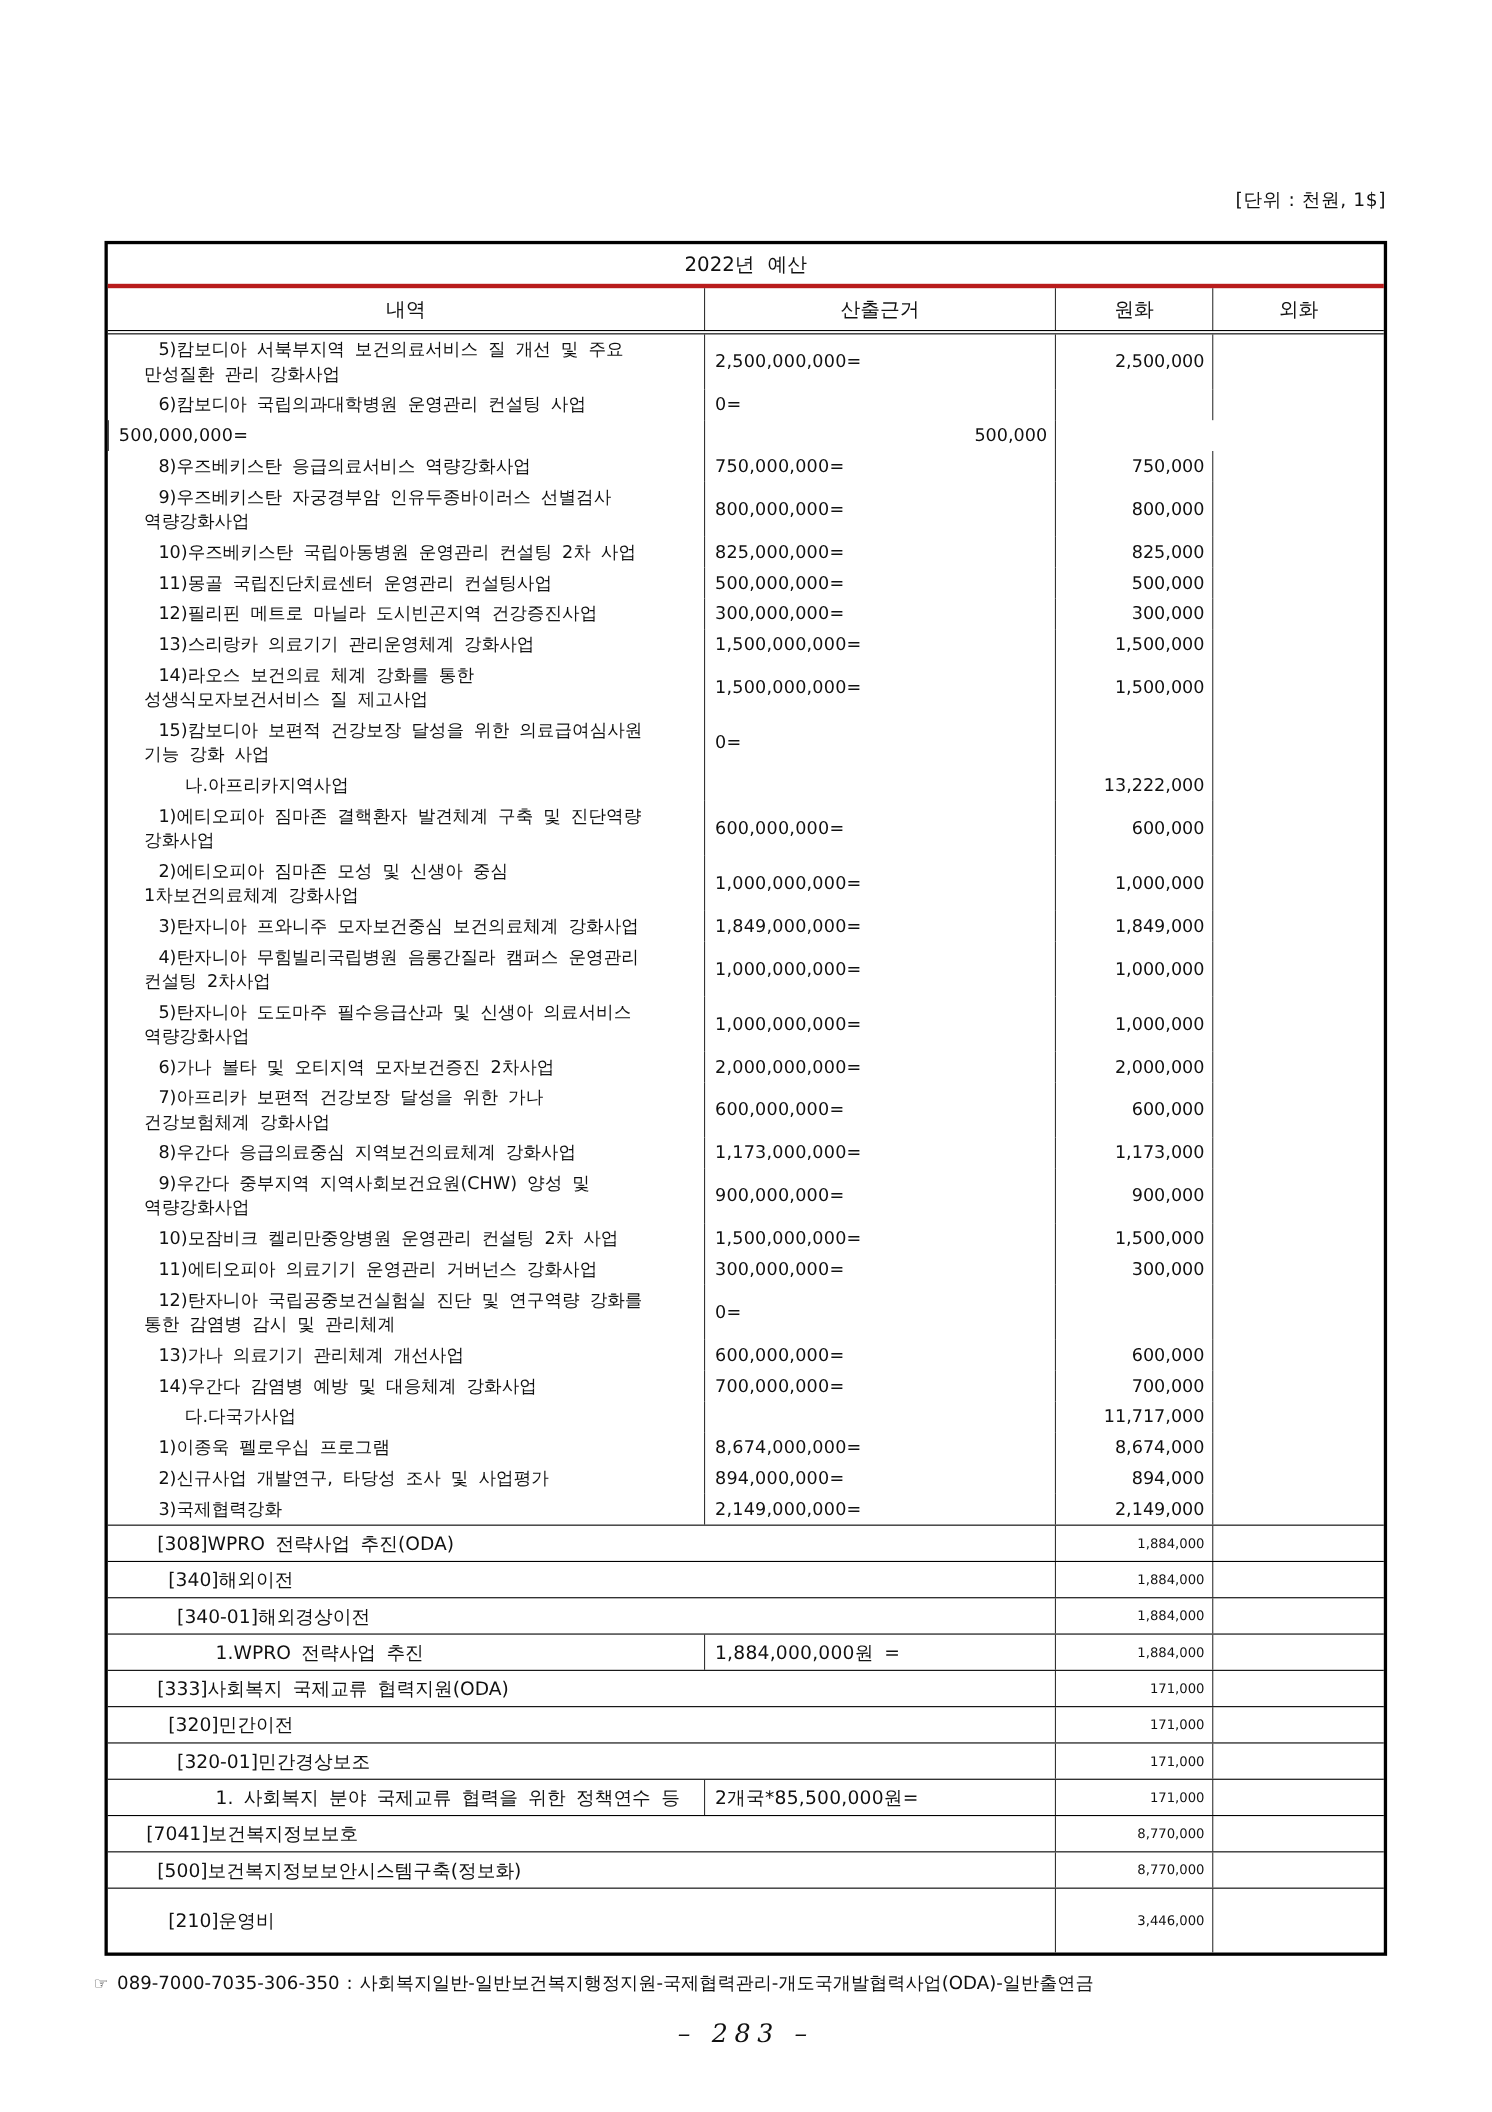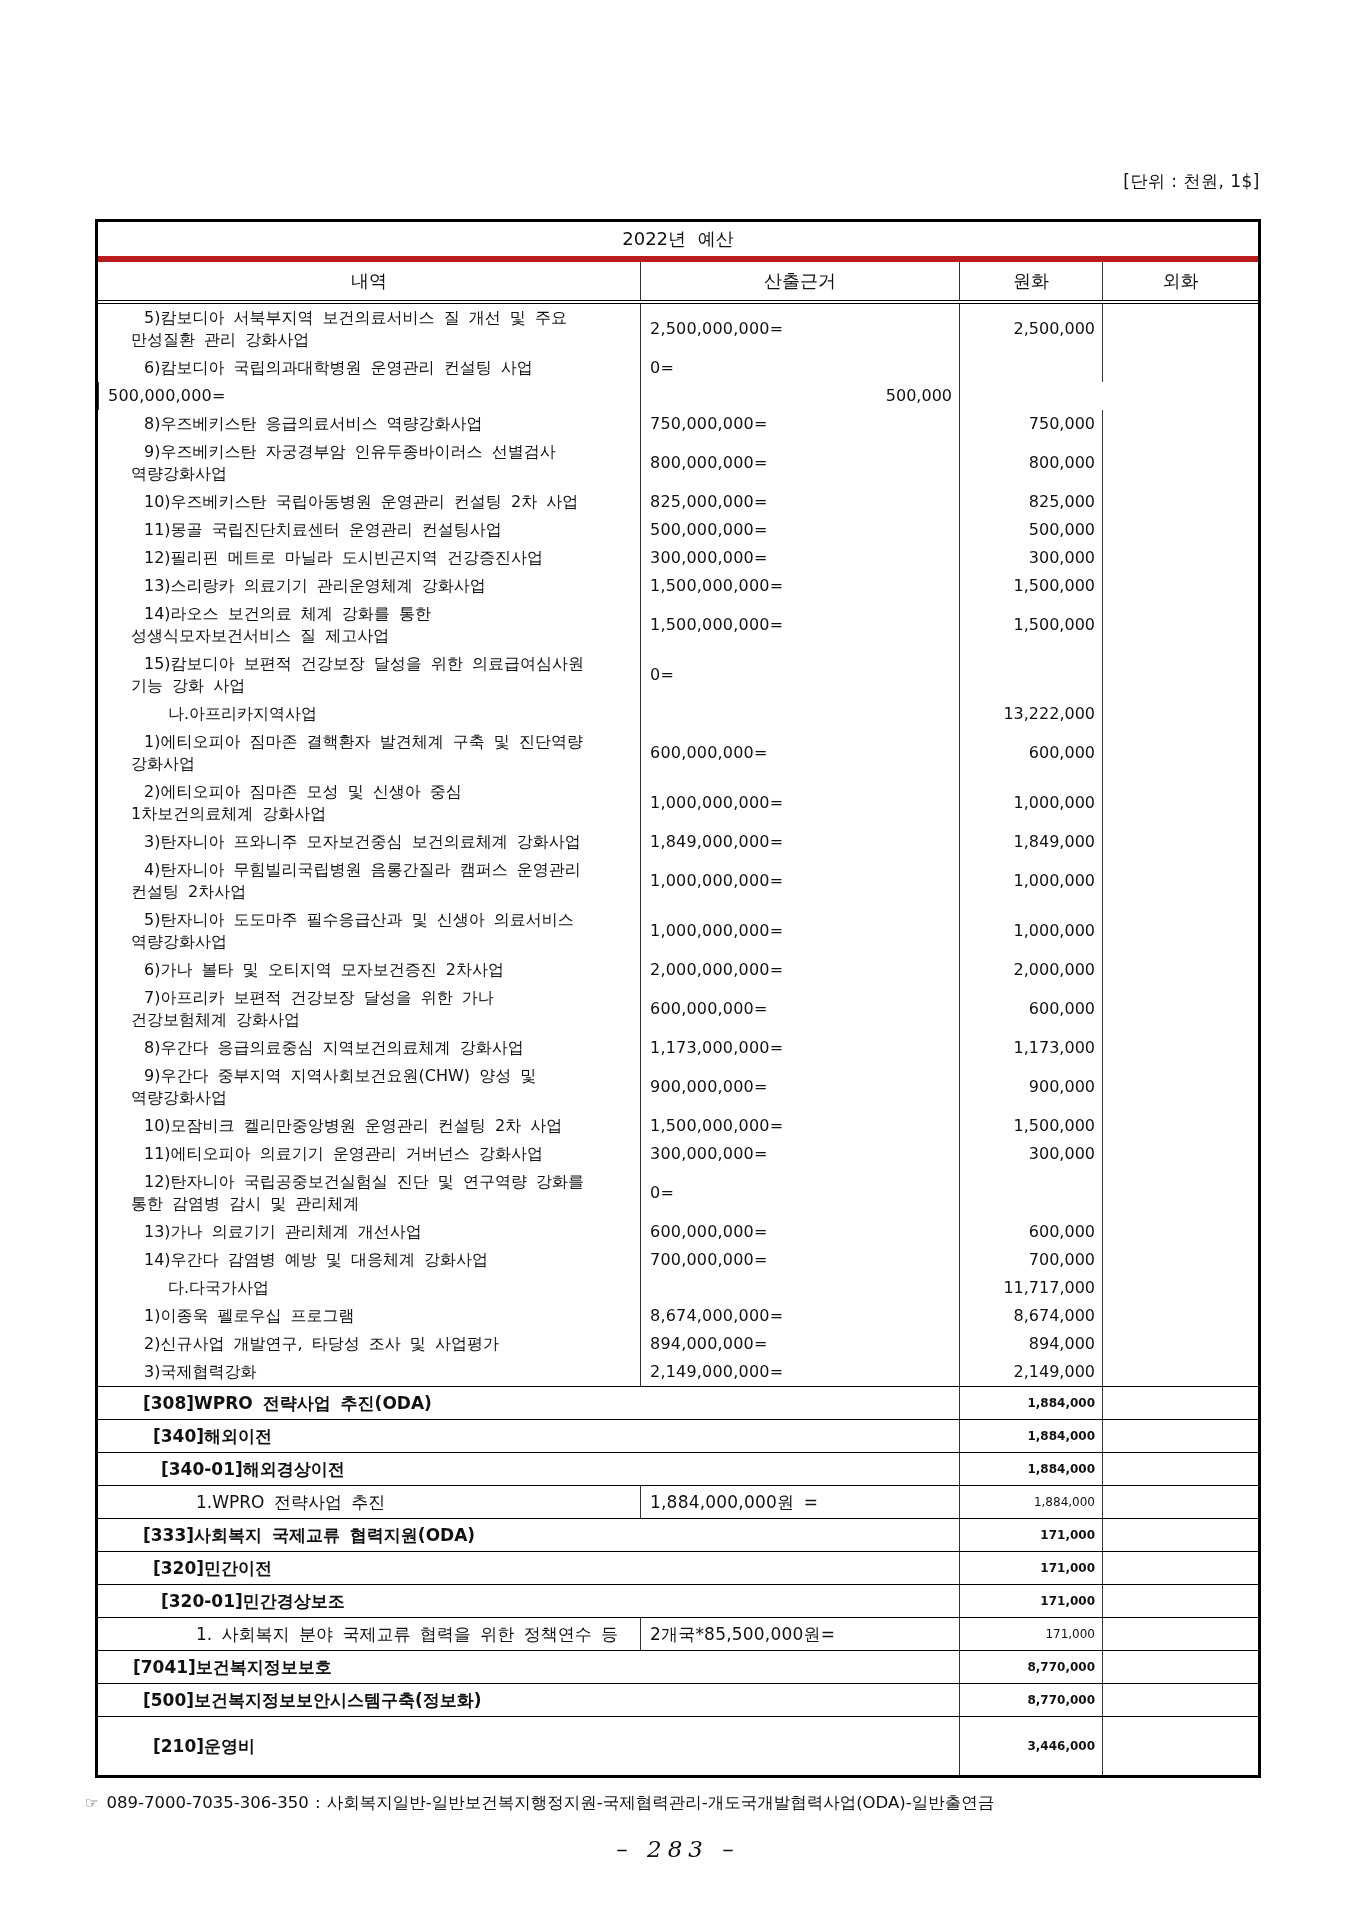--- a/index.html
+++ b/index.html
@@ -22,21 +22,21 @@
   }
   .budget-table {
     margin-left:95px;
     width:1166px;
     border:3px solid #000;
   }
   .title-row {
     height:40px;
     display:flex; align-items:center; justify-content:center;
     font-size:18px;
-    border-bottom:6px solid #b91c1c;
+    border-bottom:4px solid #b91c1c;
     word-spacing:6px;
   }
   .hrow {
     display:grid;
     grid-template-columns:542px 319px 143px 1fr;
     height:42px;
     border-bottom:4px double #000;
   }
   .hcell {
     display:flex; align-items:center; justify-content:center;
@@ -60,21 +60,21 @@
   .cell.krw { justify-content:flex-end; padding-right:7px; }
   
   .srow {
     display:grid;
     grid-template-columns:542px 319px 143px 1fr;
     height:33px;
     border-top:1px solid #000;
     align-items:center;
     font-size:17px;
   }
-  .srow.merged { grid-template-columns:861px 143px 1fr;font-weight:bold; }
+  .srow.merged { grid-template-columns:861px 143px 1fr; }
   .srow.tall { height:59px; }
   .srow .cell { display:flex; align-items:center; font-size:17px; word-spacing:4px; }
   .srow .cell.basis, .srow .cell.krw, .srow .cell.fx {
     border-left:1px solid #333; align-self:stretch; }
   .srow .cell.krw { justify-content:flex-end; padding-right:7px; font-size:12px; }
   .ind-a { padding-left:35px; }
   .ind-b { padding-left:45px; }
   .ind-c { padding-left:55px; }
   .ind-d { padding-left:63px; }
   .ind-e { padding-left:75px;margin-left:23px; }

